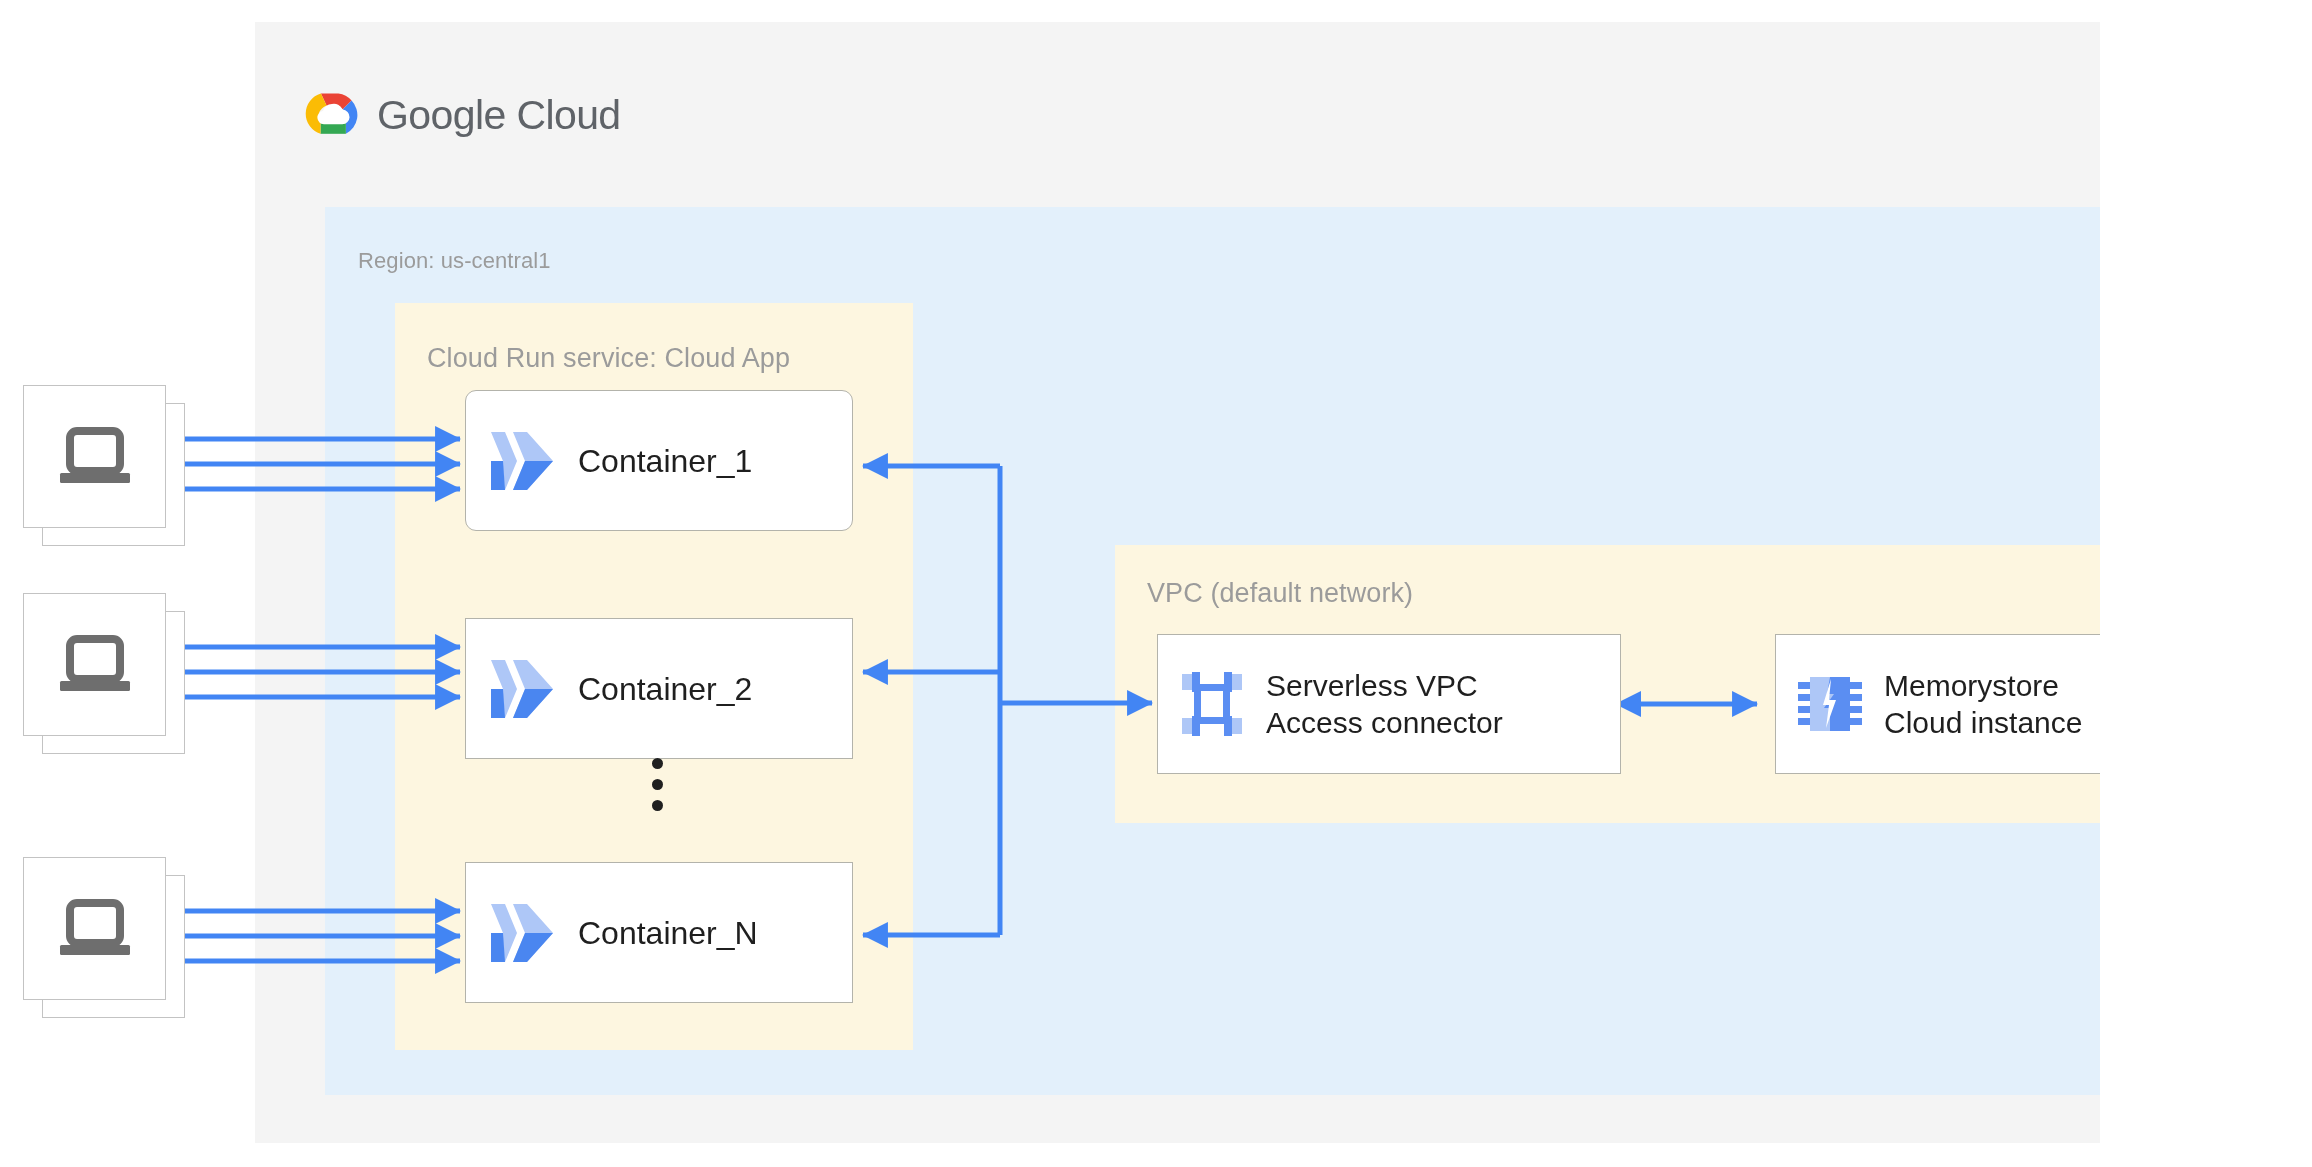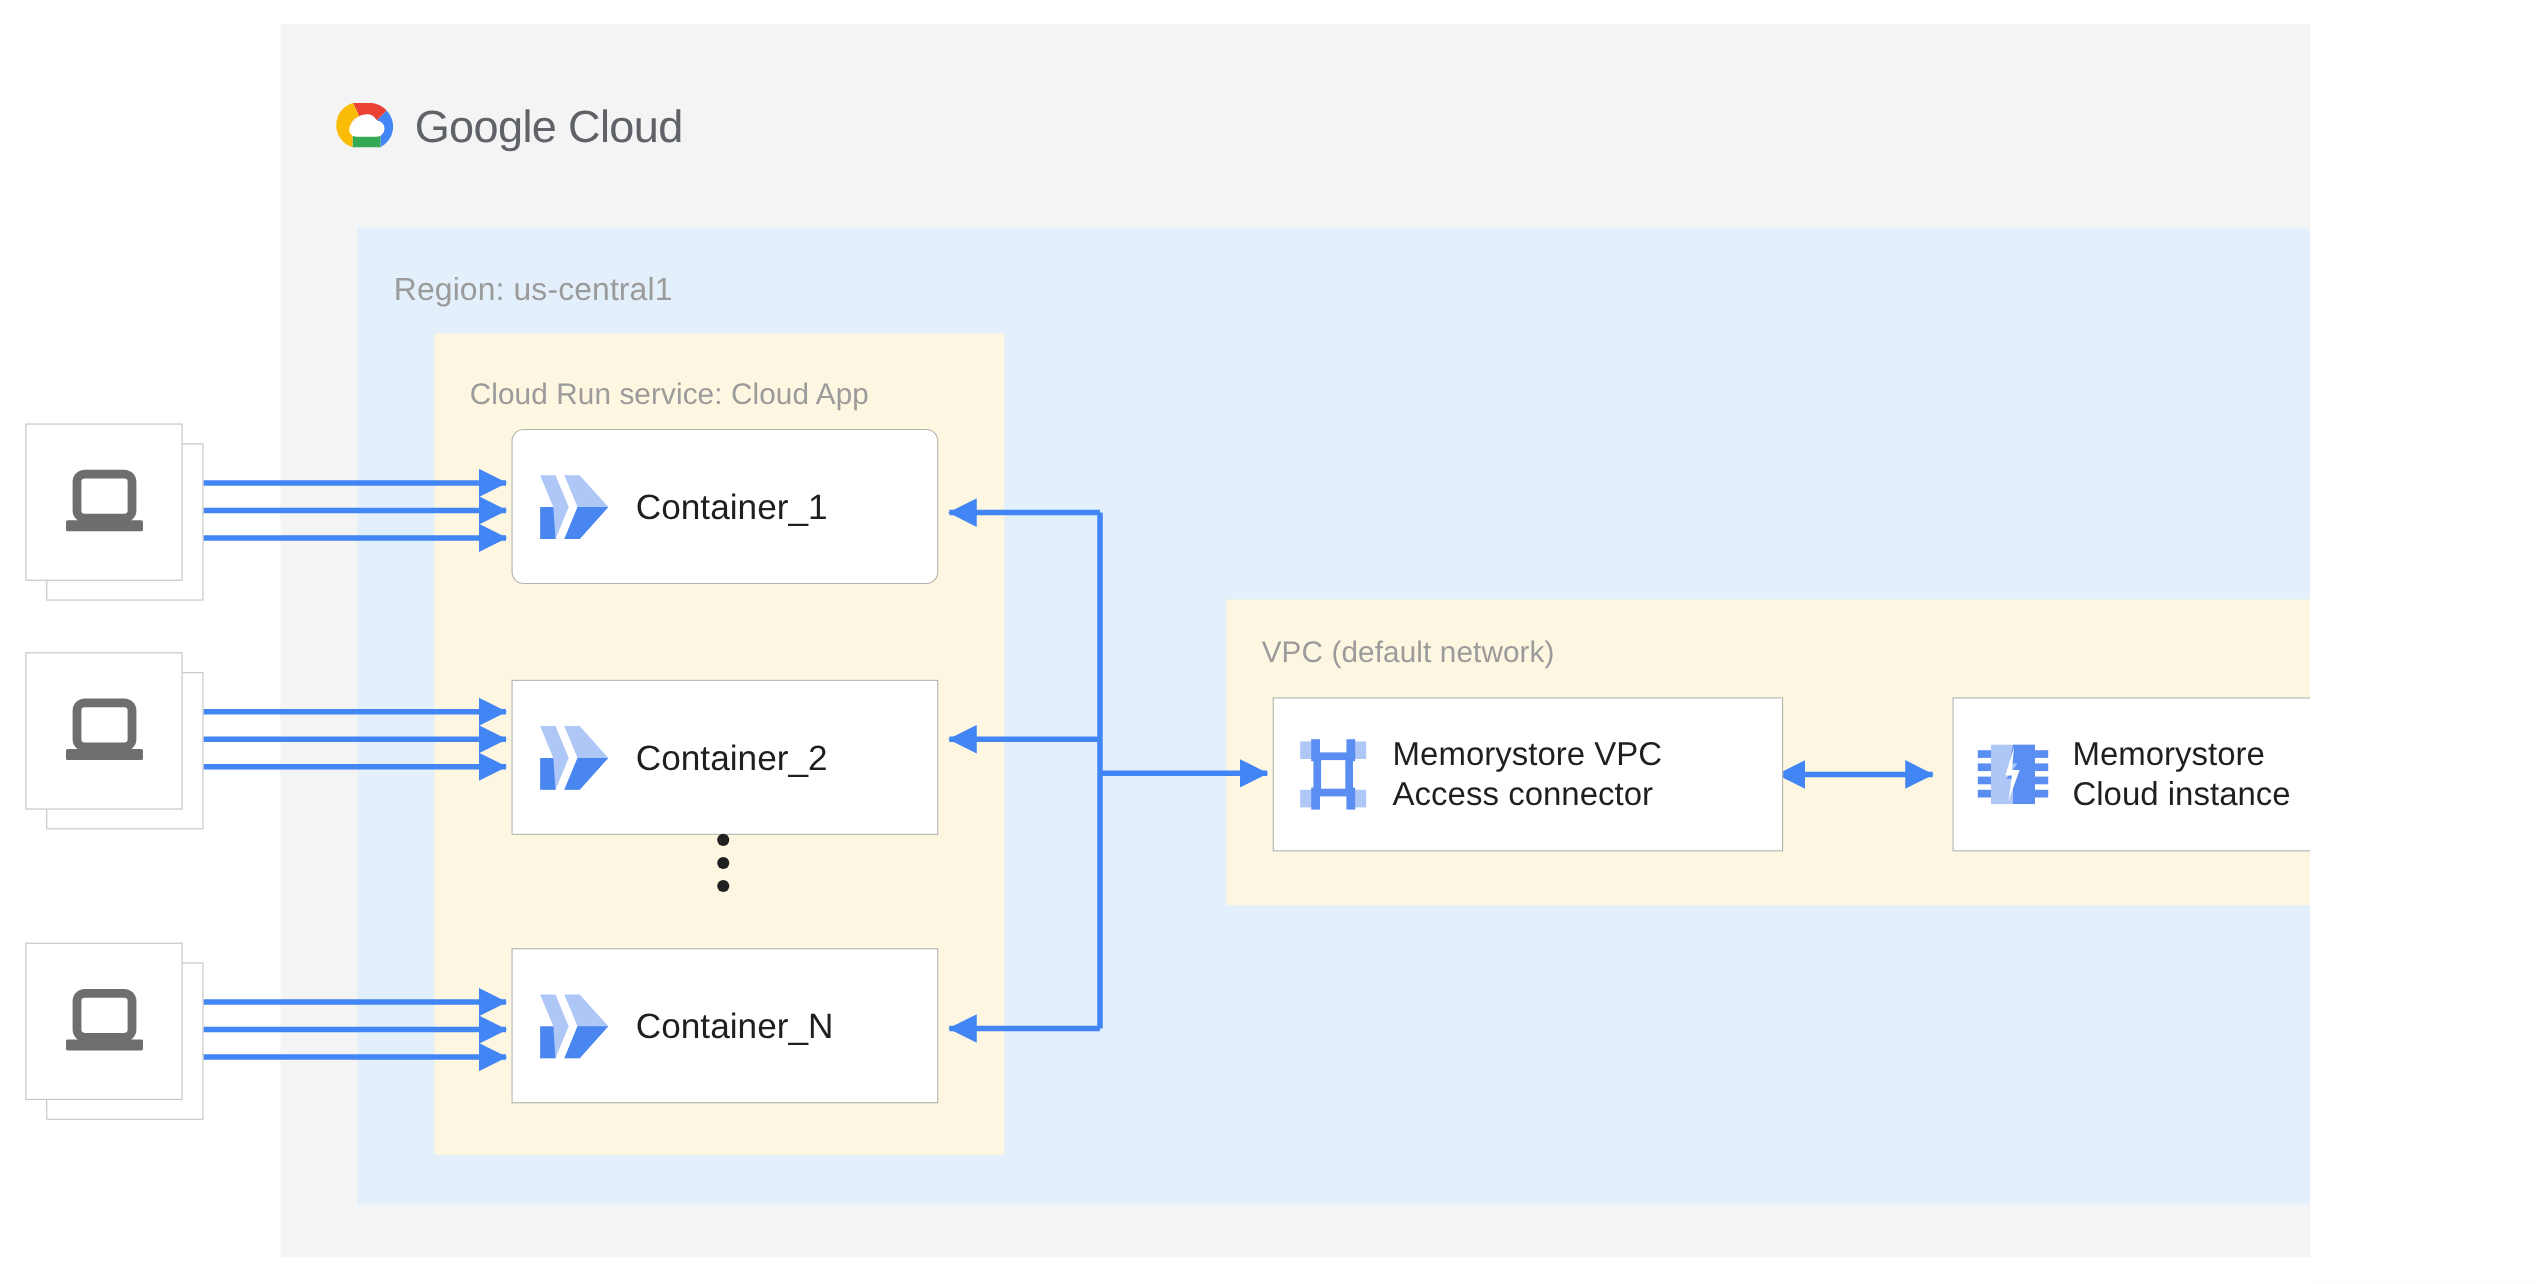--- a/index.html
+++ b/index.html
@@ -37,21 +37,21 @@
   }
   #vpc-panel {
     left: 1115px; top: 545px;
     width: 1097px; height: 278px;
     background: #fdf6e0;
   }
 
   
   .group-label {
     color: #9b9b9b;
-    font-size: 29px;
+    font-size: 22px;
     letter-spacing: 0.1px;
     white-space: nowrap;
   }
   #region-label { left: 358px; top: 248px; }
   #cloudrun-label { left: 427px; top: 343px; font-size: 27px; }
   #vpc-label { left: 1147px; top: 578px; font-size: 27px; }
 
   
   #gc-logo-wrap {
     left: 303px; top: 91px;
@@ -281,21 +281,21 @@
         <rect x="14" y="2" width="8" height="20" fill="#5b8ef2"></rect>
         <rect x="46" y="2" width="8" height="20" fill="#5b8ef2"></rect>
         <rect x="14" y="46" width="8" height="20" fill="#5b8ef2"></rect>
         <rect x="46" y="46" width="8" height="20" fill="#5b8ef2"></rect>
         <rect x="16" y="14" width="36" height="7" fill="#5b8ef2"></rect>
         <rect x="16" y="47" width="36" height="7" fill="#5b8ef2"></rect>
         <rect x="16" y="18" width="7" height="32" fill="#5b8ef2"></rect>
         <rect x="45" y="18" width="7" height="32" fill="#5b8ef2"></rect>
       </svg>
     </div>
-    <div class="node-label">Memorystore VPC
+    <div class="node-label">Serverless VPC
 Access connector</div>
   </div>
 
   <div class="abs node-box" id="memorystore-box">
     <div class="icon-slot">
       <svg width="68" height="68" viewBox="0 0 68 68">
         <g fill="#5b8ef2">
           <rect x="2" y="12" width="13" height="7"></rect>
           <rect x="2" y="24" width="13" height="7"></rect>
           <rect x="2" y="36" width="13" height="7"></rect>

